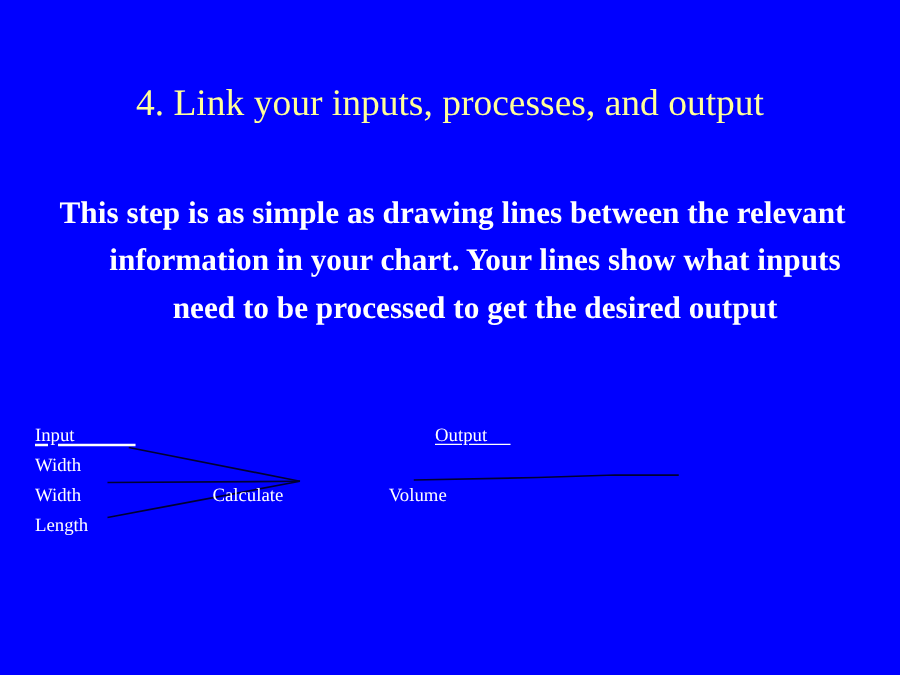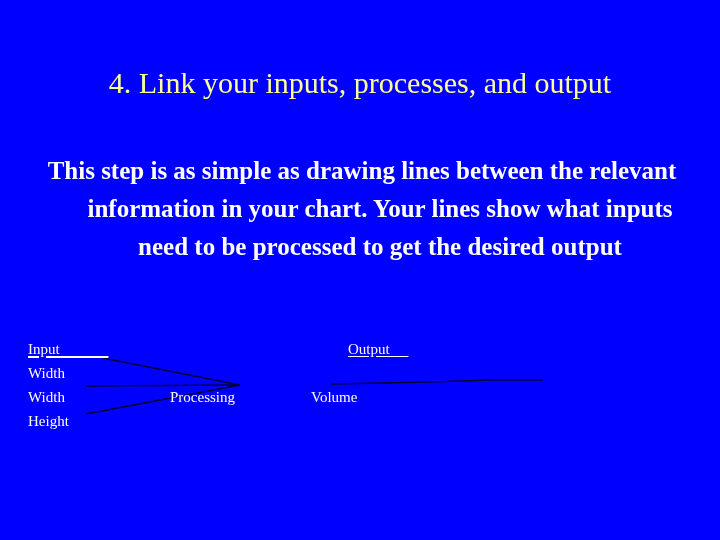--- a/index.html
+++ b/index.html
@@ -120,20 +120,20 @@
       <line x1="86" y1="84" x2="240" y2="55" stroke="#000033" stroke-width="1.4"></line>
 
       <polyline points="331,54 430,52 492,50 543,50" fill="none" stroke="#000033" stroke-width="1.4"></polyline>
     </svg>
 
     <div class="dgm-text dgm-head" id="head-input">Input             </div>
     <div class="dgm-text dgm-head" id="head-output">Output     </div>
 
     <div class="dgm-text" id="in-length">Width</div>
     <div class="dgm-text" id="in-width">Width</div>
-    <div class="dgm-text" id="in-height">Height</div>
+    <div class="dgm-text" id="in-height">Length</div>
 
-    <div class="dgm-text" id="proc-calculate">Processing</div>
+    <div class="dgm-text" id="proc-calculate">Calculate</div>
 
     <div class="dgm-text" id="out-volume">Volume</div>
 
   </div>
 </div>
 
 </body></html>

